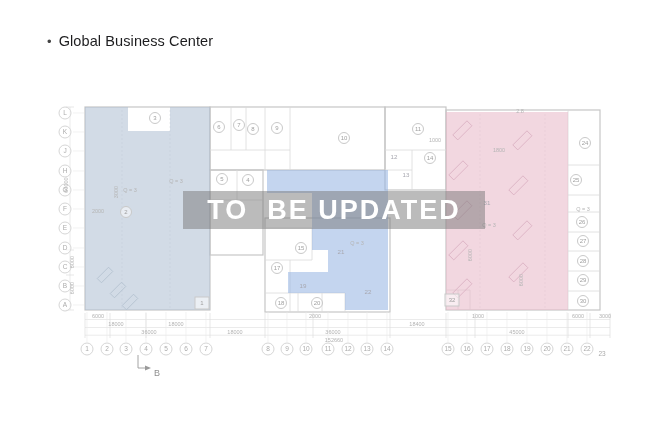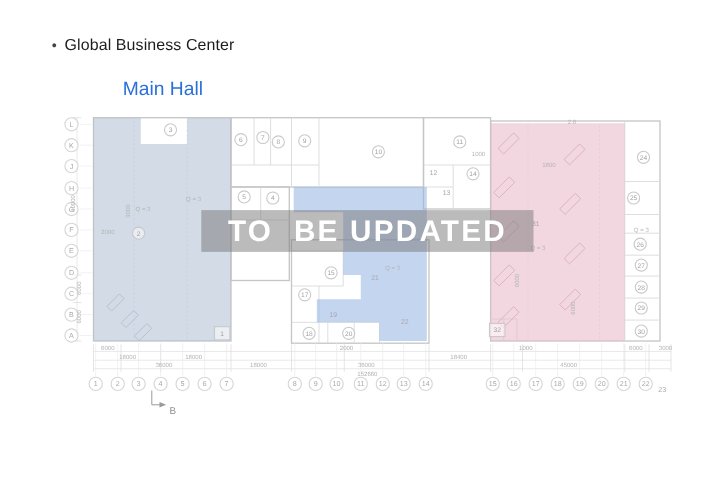--- a/index.html
+++ b/index.html
@@ -32,21 +32,20 @@
   .sec{stroke:#9a9a9a;stroke-width:0.9;fill:none;}
   .sec-t{font-size:9px;fill:#8f8f8f;}
 </style>
 </head>
 <body>
 
 <div class="header">
   <div class="title-row">
     <span class="bullet">•</span><span>Global Business Center</span>
   </div>
-  <div class="hall" id="hall-title" style="color: rgb(42, 112, 216);">Main Hall</div>
 </div>
 
 <svg id="plan-svg" width="660" height="440" viewBox="0 0 660 440">
 
   <g class="walls-outer">
     <rect x="85" y="107" width="125" height="203"></rect>
     <rect x="210" y="107" width="175" height="63"></rect>
     <rect x="385" y="107" width="61" height="83"></rect>
     <rect x="210" y="170" width="53" height="85"></rect>
     <rect x="265" y="218" width="125" height="94"></rect>

